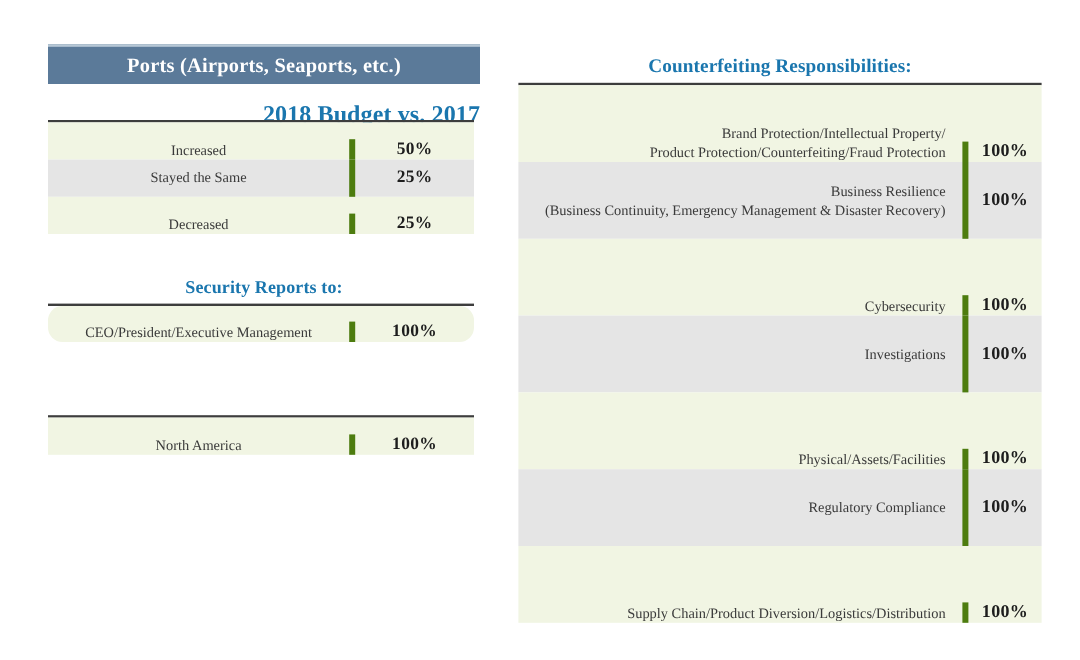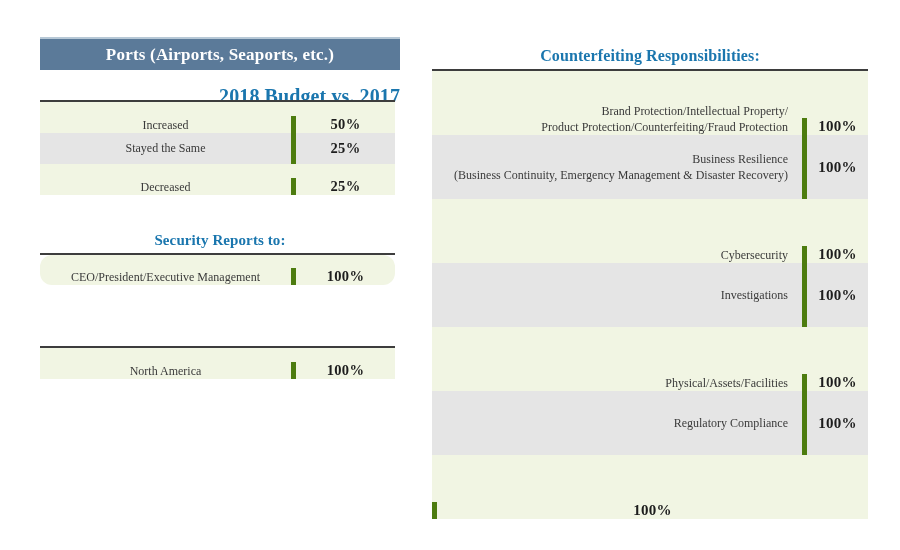--- a/index.html
+++ b/index.html
@@ -132,17 +132,18 @@
     </div>
     <div class="row light">
       <div class="cell label-cell">Physical/Assets/Facilities</div>
       <div class="cell value-cell">100%</div>
     </div>
     <div class="row dark">
       <div class="cell label-cell">Regulatory Compliance</div>
       <div class="cell value-cell">100%</div>
     </div>
     <div class="row light">
+      <div class="cell label-cell">Supply Chain/Product Diversion/Logistics/Distribution</div>
       <div class="cell value-cell">100%</div>
     </div>
   </div>
 
 </div>
 
 </body></html>

